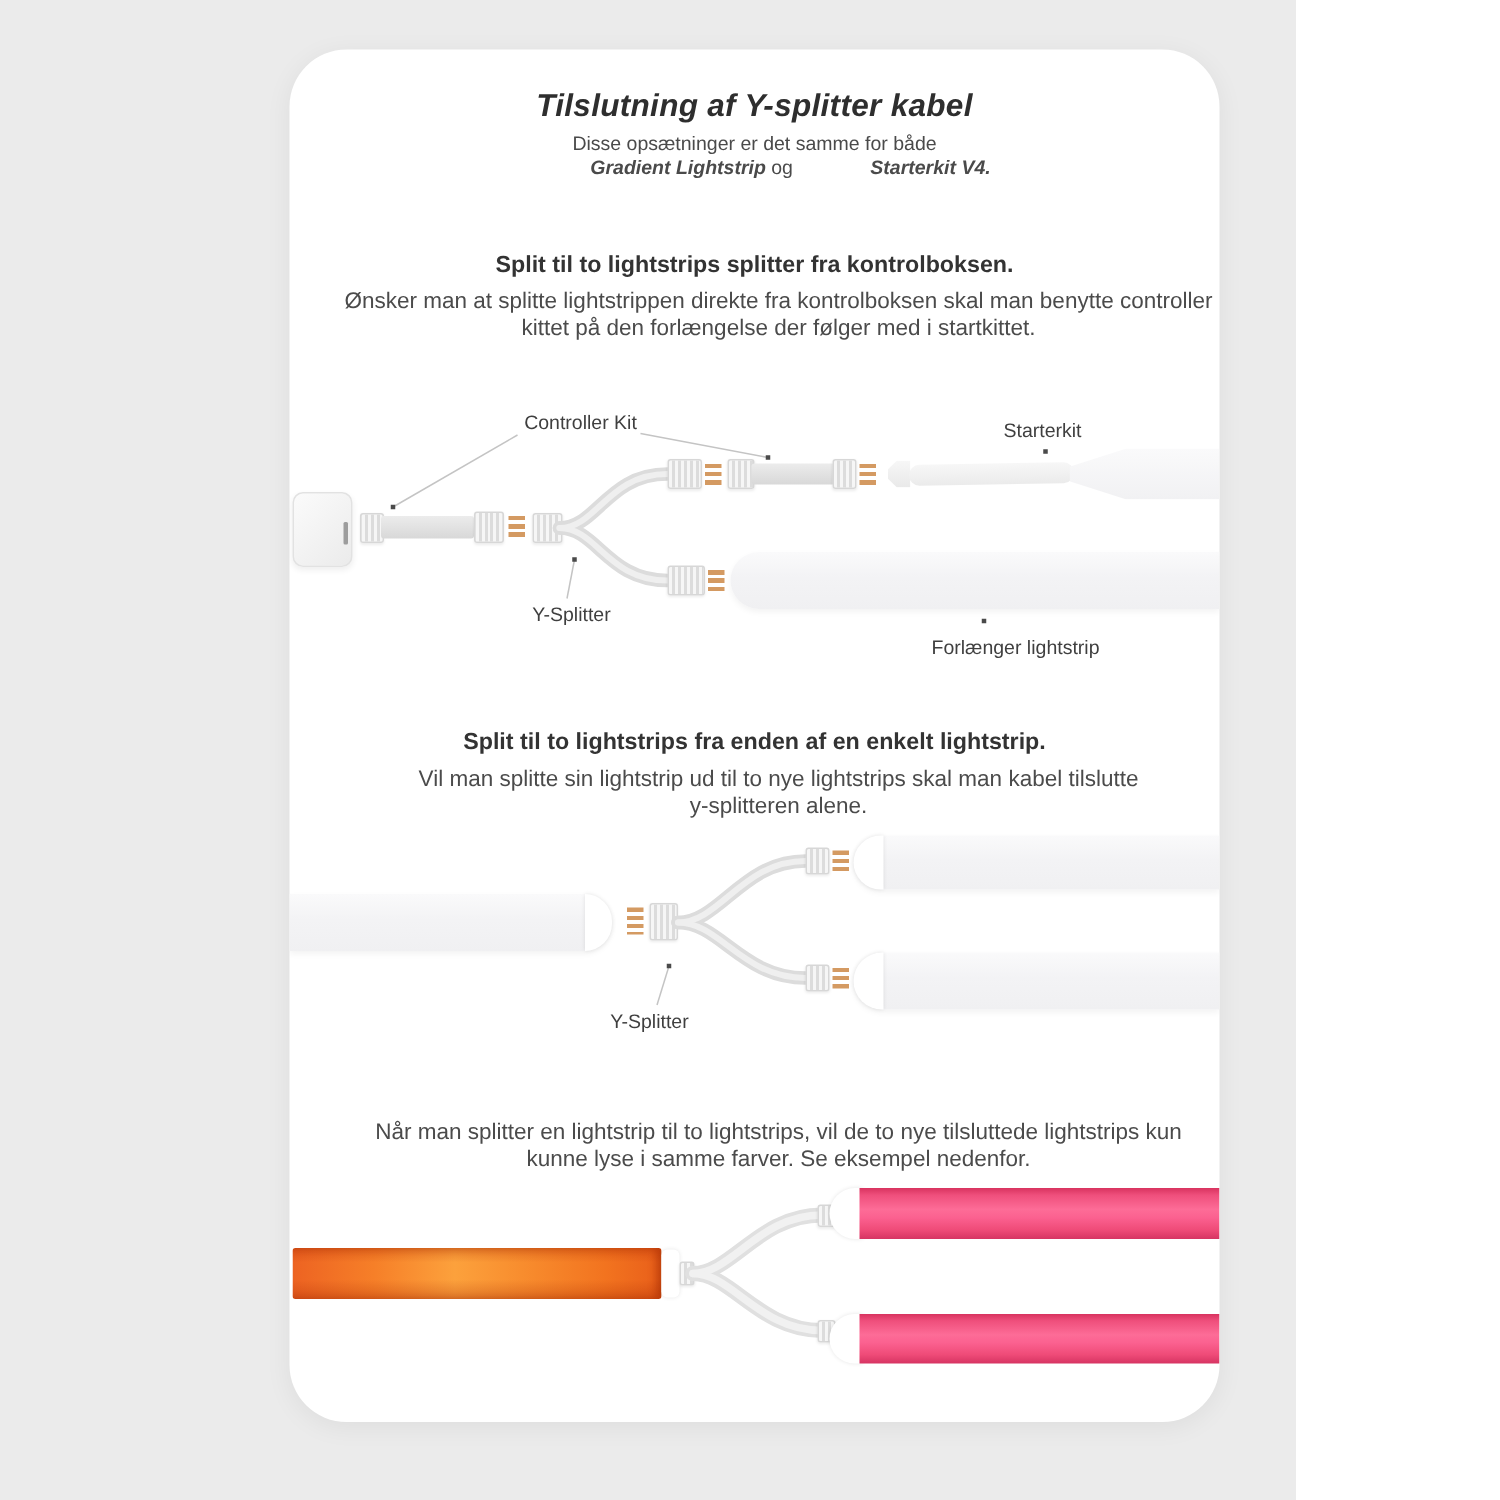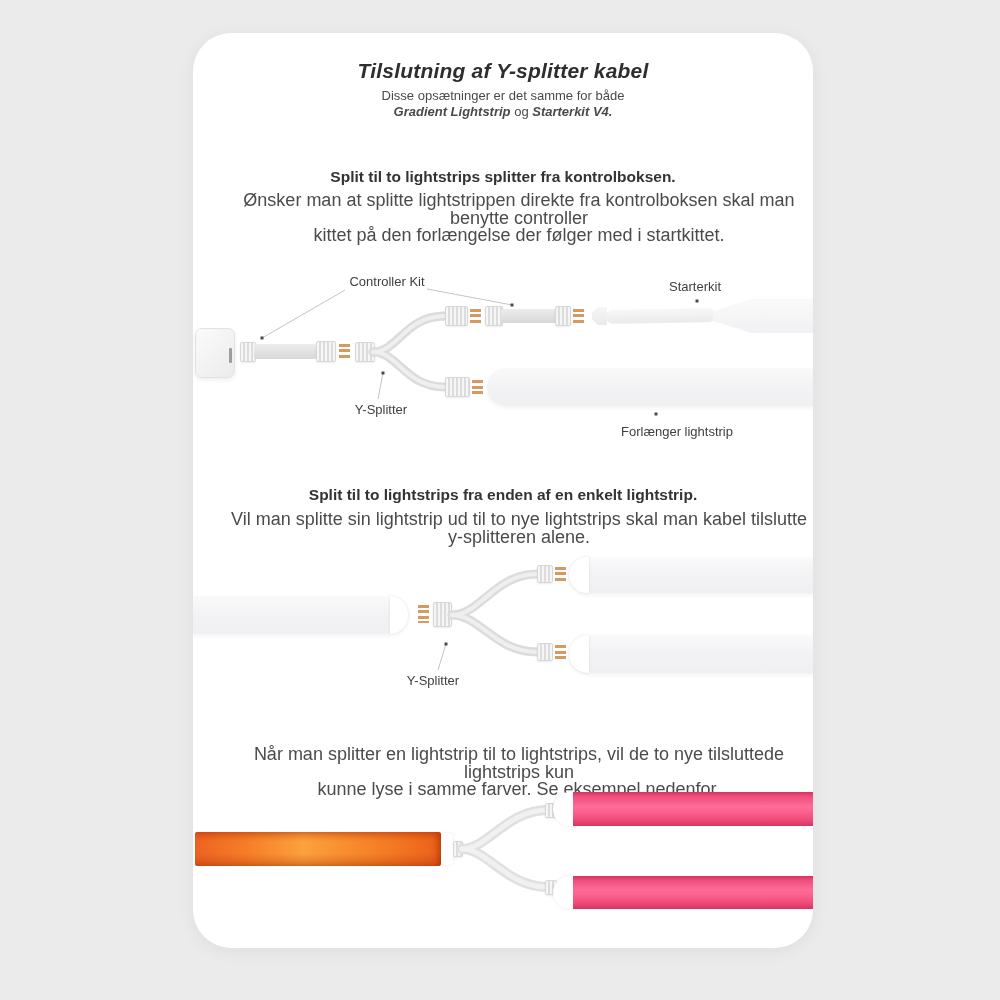--- a/index.html
+++ b/index.html
@@ -4,30 +4,30 @@
 <style>
   :root{
     --bg:#ebebeb; --card:#ffffff; --text:#3a3a3a; --body-text:#4b4b4b;
     --strip-white:#f6f6f7; --cable:#dcdcdc; --cable-light:#efefef;
     --pins:#d49a62;
     --orange-1:#ed6322; --orange-2:#fca13c; --orange-3:#e95f1a;
     --pink-1:#d8335f; --pink-2:#fd6c97; --pink-3:#d63462;
   }
   *{margin:0;padding:0;box-sizing:border-box;}
   body{font-family:"Liberation Sans",sans-serif;}
-  .stage{position:relative;width:1000px;height:1000px;background:var(--bg);overflow:hidden;}
+  .stage{position:relative;width:864px;height:1000px;background:var(--bg);overflow:hidden;}
   .card{position:absolute;left:193px;top:33px;width:620px;height:915px;background:var(--card);
         border-radius:38px;box-shadow:0 3px 18px rgba(0,0,0,.06);overflow:hidden;}
   .abs{position:absolute;}
   .ctr{left:0;width:100%;text-align:center;}
   .title{top:26px;font-size:21px;font-weight:700;font-style:italic;color:#2e2e2e;letter-spacing:.2px;}
   .subtitle{top:55px;font-size:13px;color:#4a4a4a;line-height:15.5px;}
-  .subtitle b{font-style:italic;}
+  .subtitle b{font-style:italic;margin-left:48px;}
   .sec-h{font-size:15.5px;font-weight:700;color:#333;}
-  .sec-b{font-size:18px;color:var(--body-text);line-height:17.5px;padding-left:32px;}
+  .sec-b{font-size:15px;color:var(--body-text);line-height:17.5px;padding-left:32px;}
   .lbl{position:absolute;transform:translateX(-50%);font-size:13px;color:#3f3f3f;white-space:nowrap;}
   
   .strip{position:absolute;background:linear-gradient(180deg,#fafafb,#f3f3f5 45%,#f0f0f2);box-shadow:0 2px 4px rgba(0,0,0,.05);}
   .cap{position:absolute;background:#fff;box-shadow:0 0 3px rgba(0,0,0,.10);}
   
   .chead{position:absolute;background:repeating-linear-gradient(90deg,#f6f6f6 0 2px,#dcdcdc 2px 4px);
          border:1px solid #d7d7d7;border-radius:2px;box-shadow:0 1px 2px rgba(0,0,0,.08);}
   .cbody{position:absolute;background:linear-gradient(180deg,#ececec,#d8d8d8);border-radius:2px;}
   .pins{position:absolute;background:repeating-linear-gradient(180deg,var(--pins) 0 3px,rgba(0,0,0,0) 3px 5.5px);}
   .box{position:absolute;background:linear-gradient(135deg,#fbfbfb,#ebebeb);border:1px solid #e2e2e2;border-radius:7px;box-shadow:0 2px 4px rgba(0,0,0,.07);}

